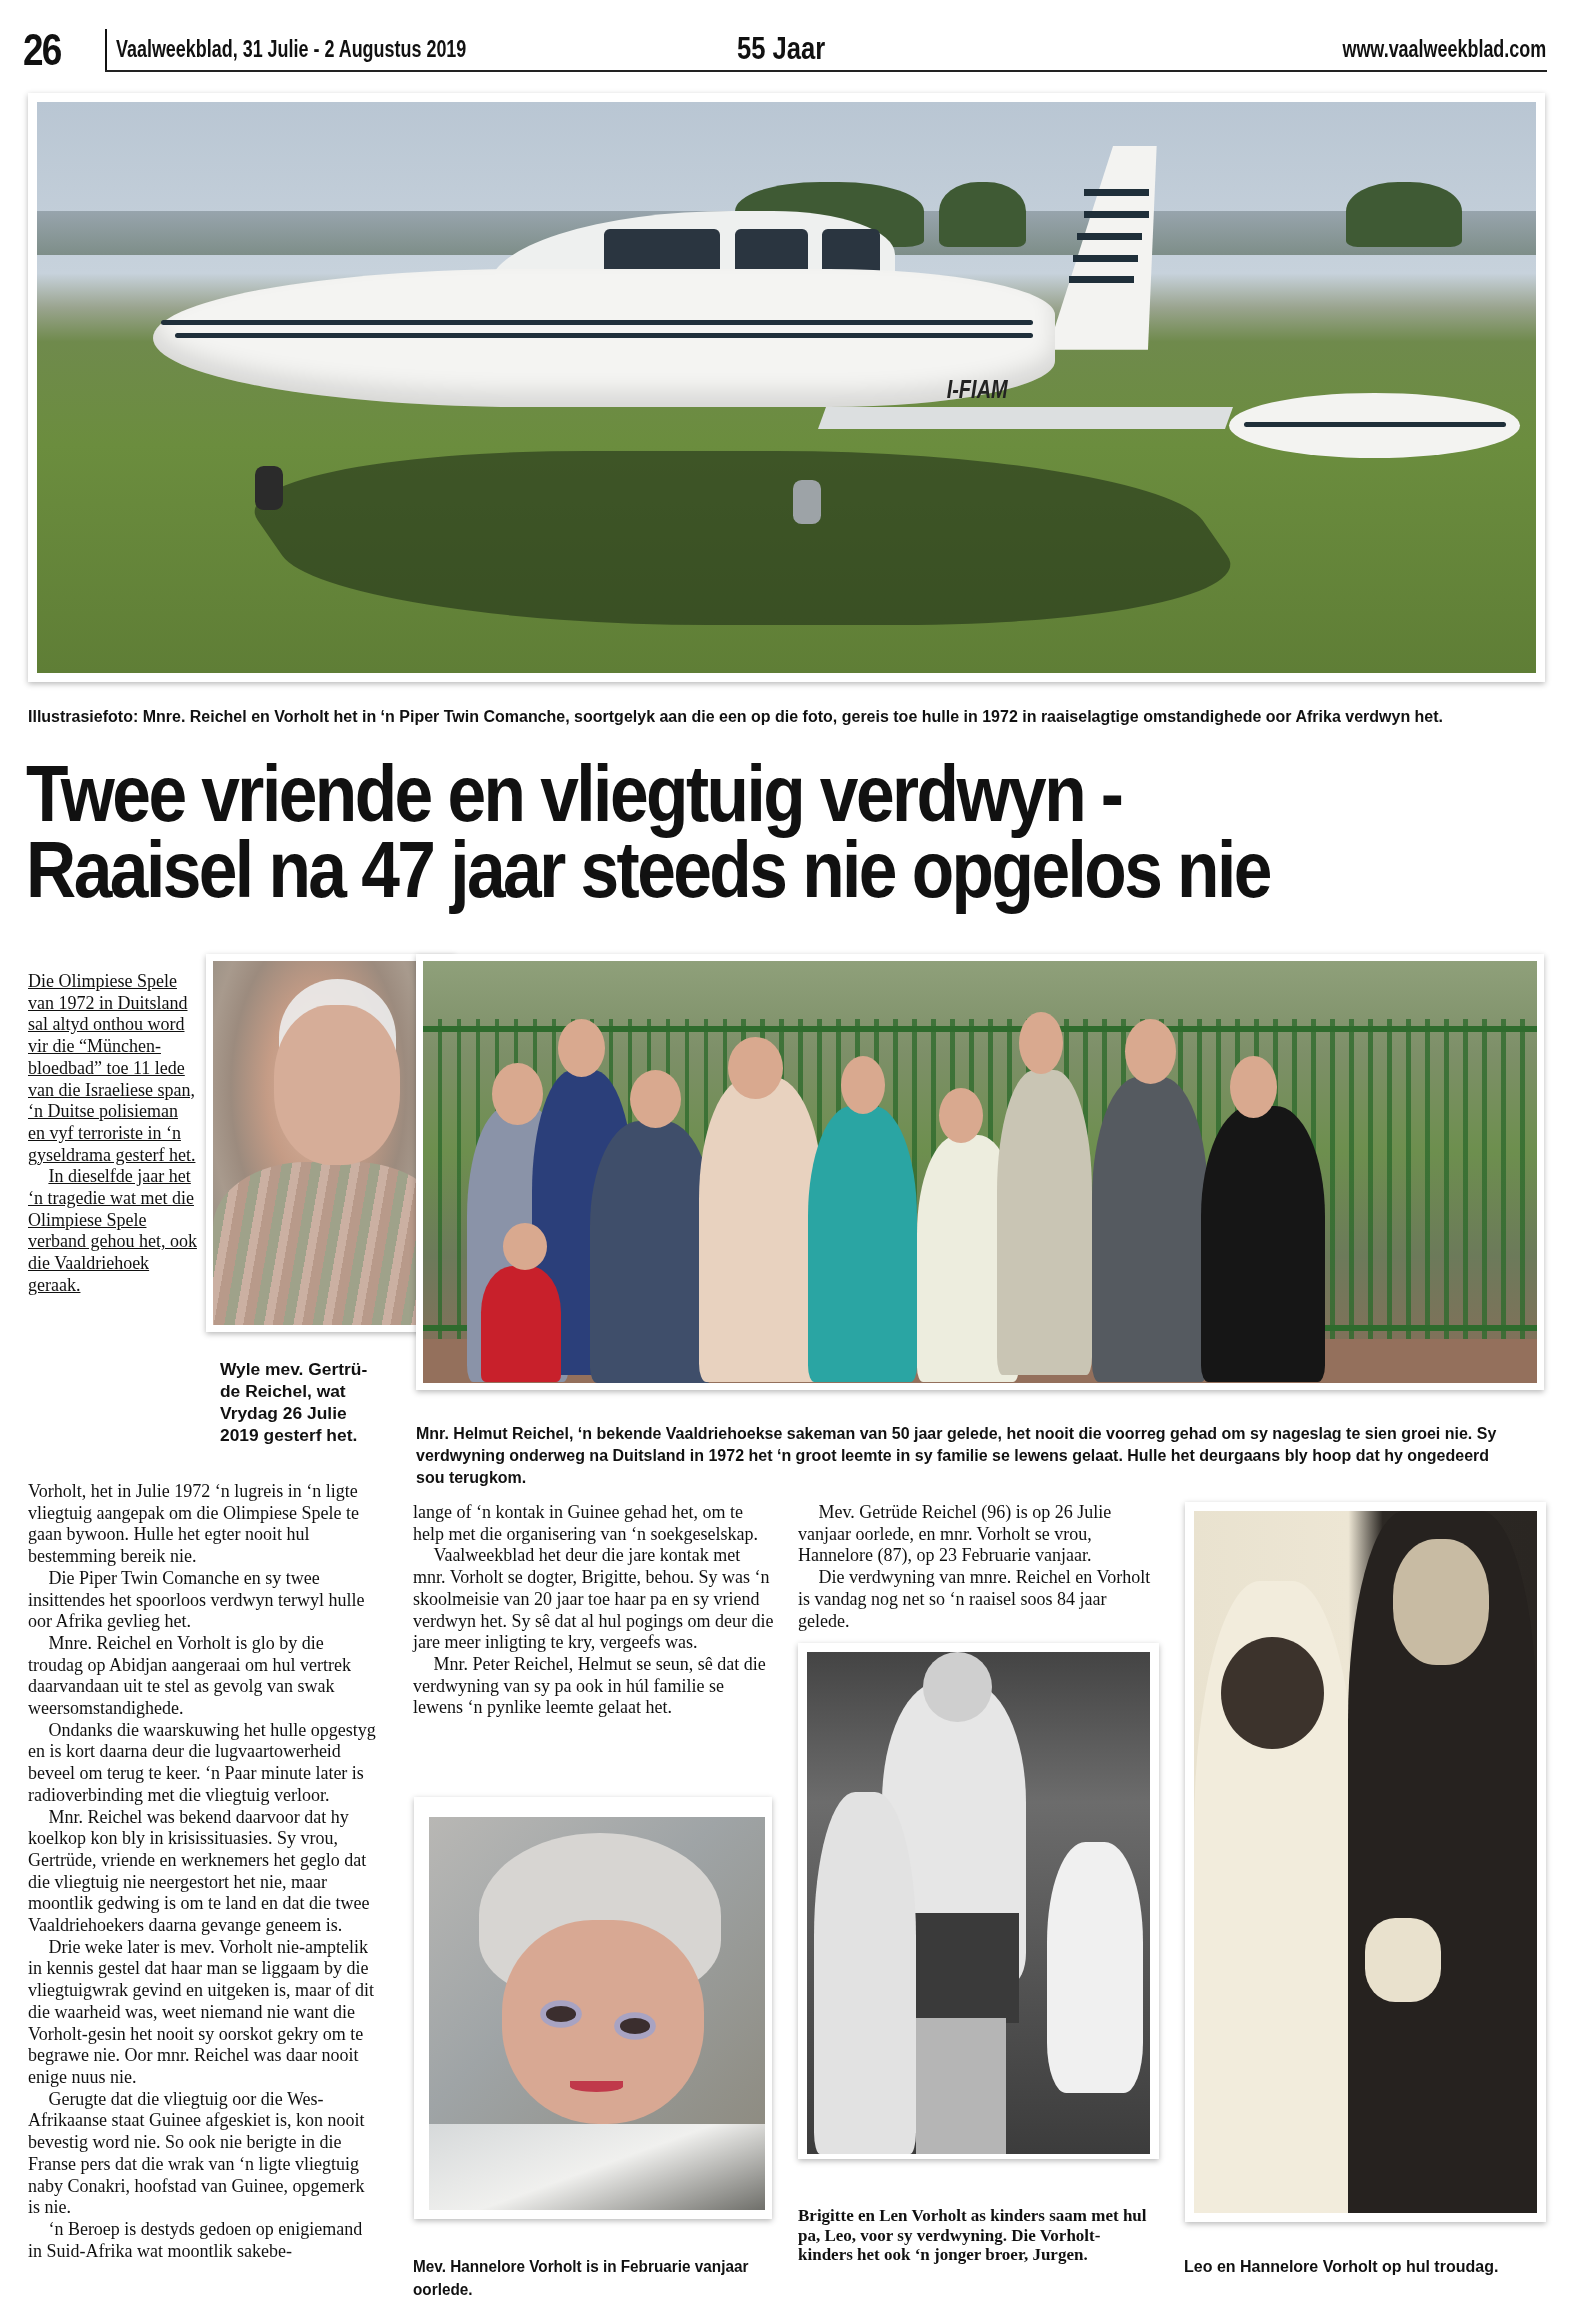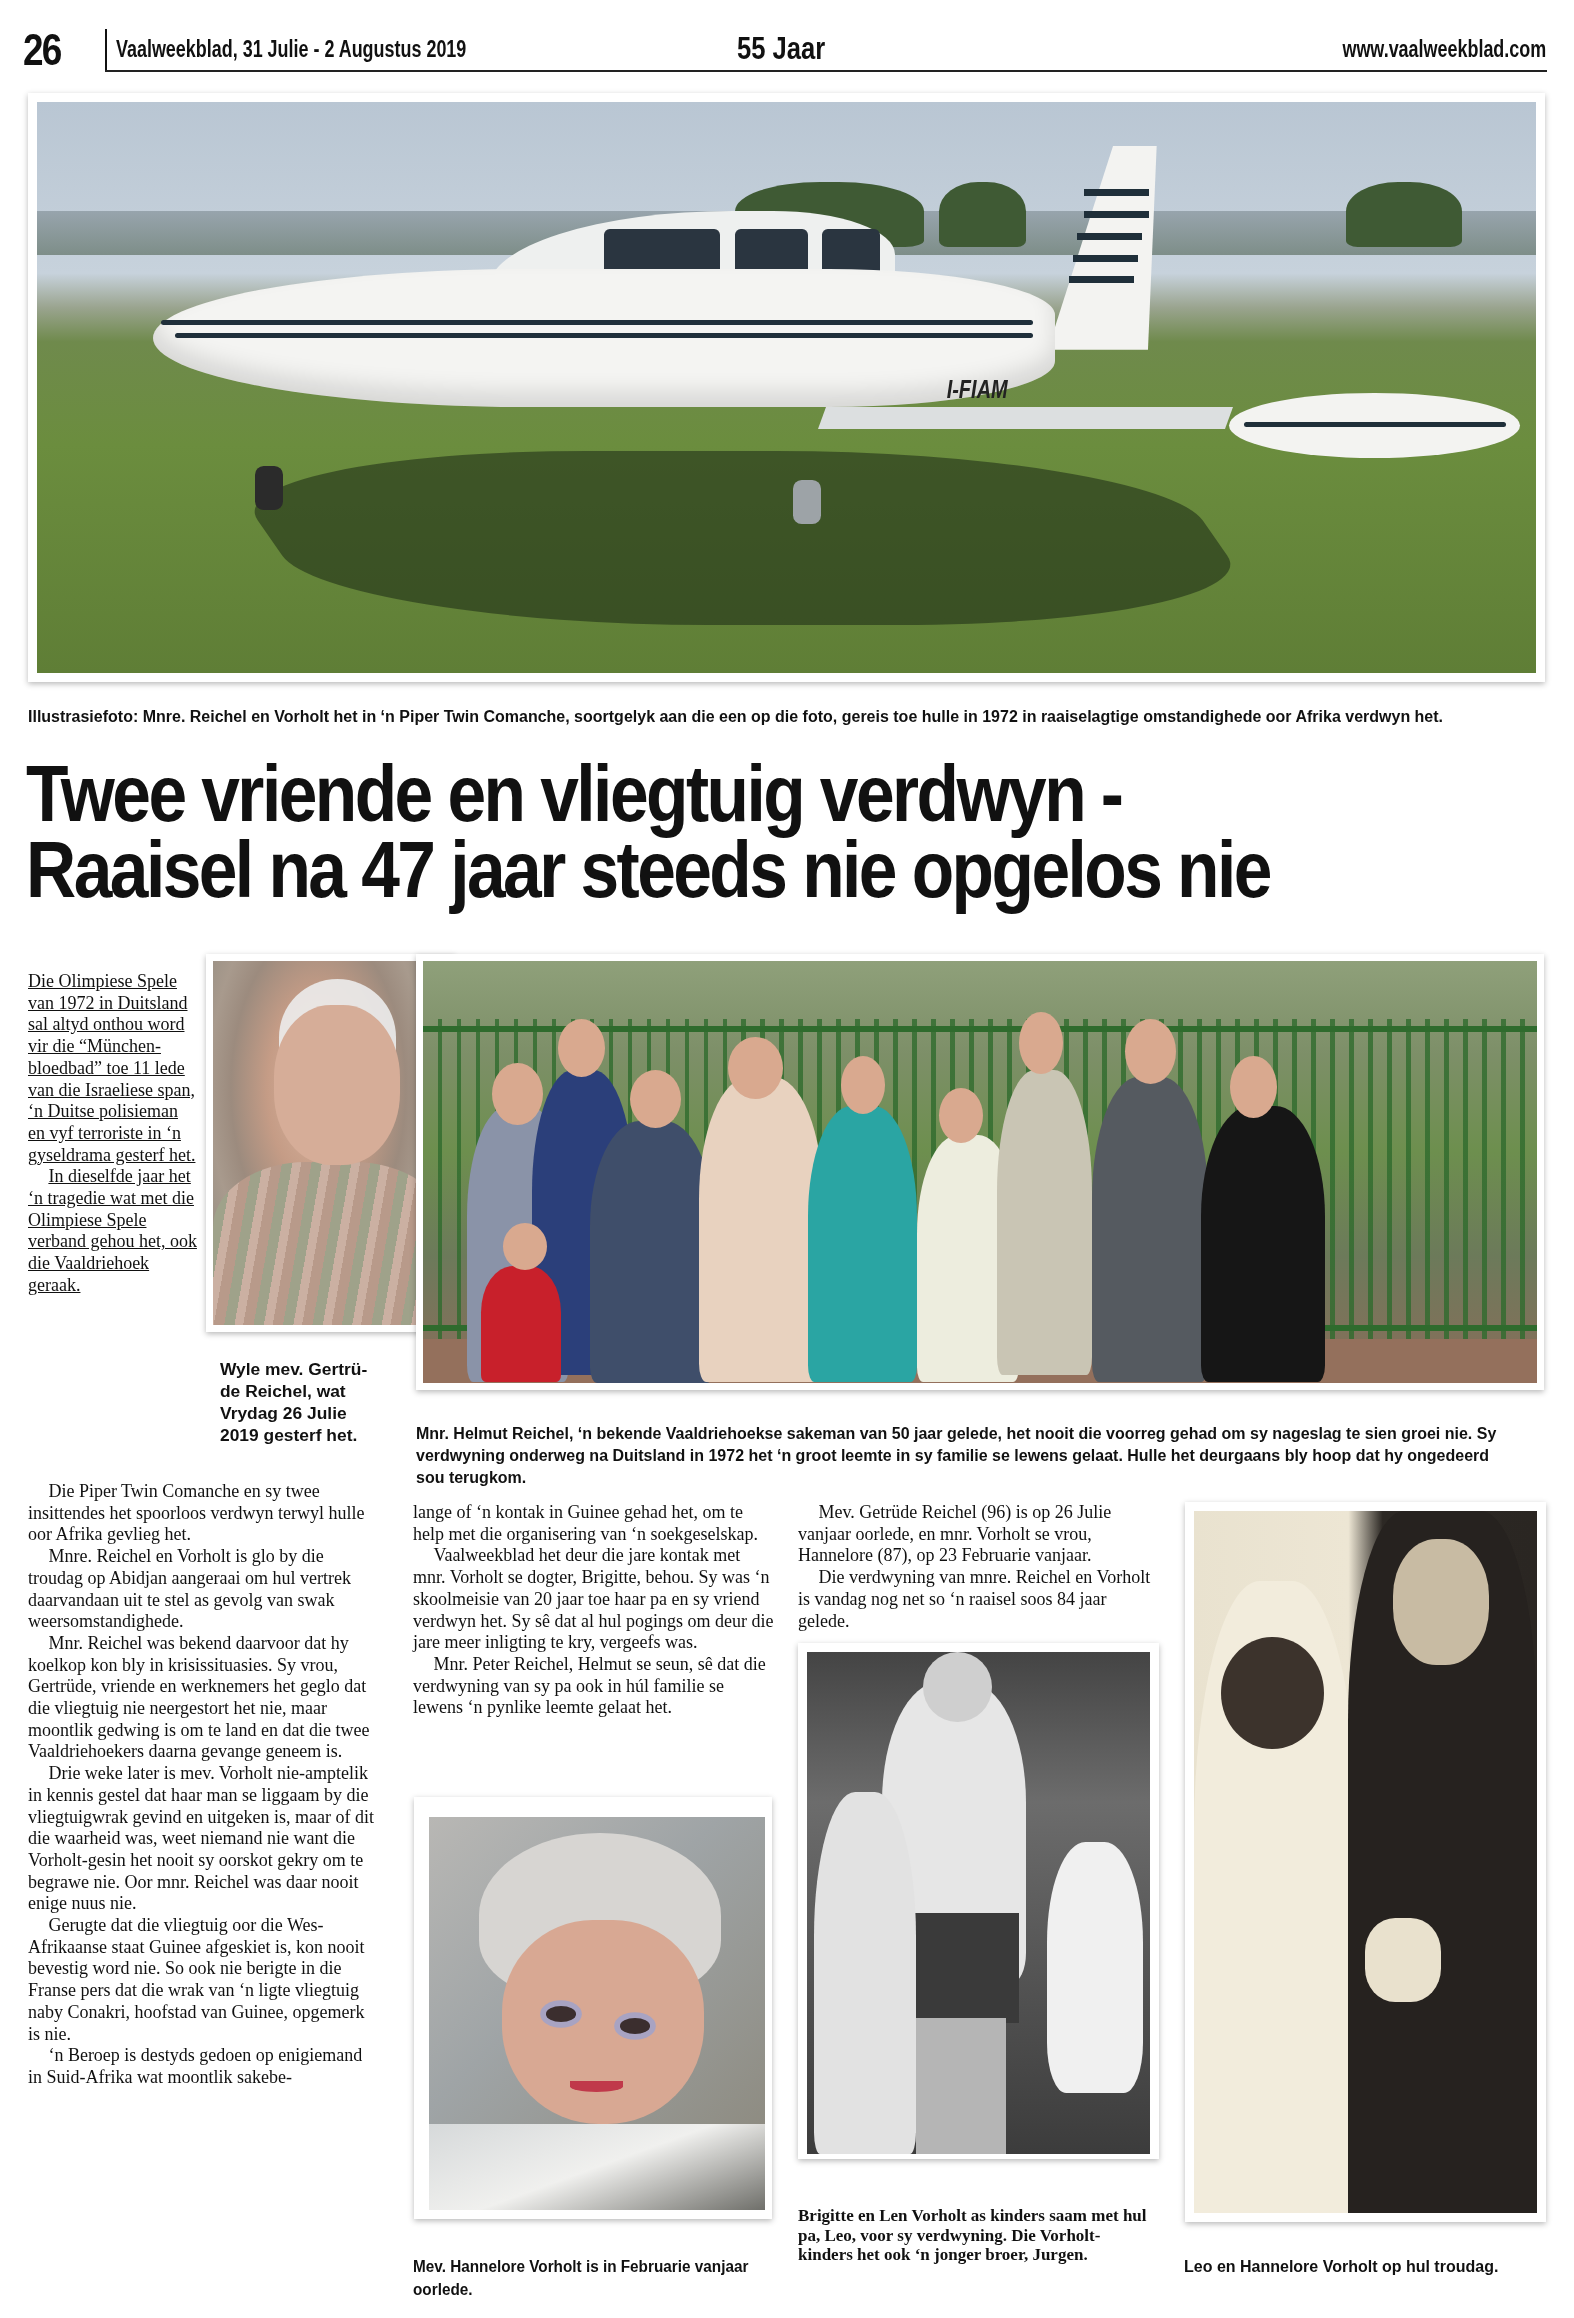--- a/index.html
+++ b/index.html
@@ -163,22 +163,24 @@
     <div class="head" style="left:80px; top:262px; width:44px; height:47px;"></div>
   </div>
 </div>
 <div class="caption" style="left:416px; top:1422px; width:1178px; font-size:17.4px; line-height:22px; transform:scaleX(0.92); transform-origin:left top;">Mnr. Helmut Reichel, ‘n bekende Vaaldriehoekse sakeman van 50 jaar gelede, het nooit die voorreg gehad om sy nageslag te sien groei nie. Sy verdwyning  onderweg na Duitsland in 1972 het ‘n groot leemte in sy familie se lewens gelaat. Hulle het deurgaans bly hoop dat hy ongedeerd sou terugkom.</div>
 
 <div class="body-text" style="left:28px; top:971px; width:169px;text-decoration:underline;">
   <p class="first">Die Olimpiese Spele van 1972 in Duitsland sal altyd onthou word vir die “München-bloedbad” toe 11 lede van die Israeliese span, ‘n Duitse polisieman en vyf terroriste in ‘n gyseldrama gesterf het.</p>
   <p>In dieselfde jaar het ‘n tragedie wat met die Olimpiese Spele verband gehou het, ook die Vaaldriehoek geraak.</p>
 </div>
 <div class="body-text" style="left:28px; top:1481px; width:349px;">
+  <p class="first">Vorholt, het in Julie 1972 ‘n lugreis in ‘n ligte vliegtuig aangepak om die Olimpiese Spele te gaan bywoon. Hulle het egter nooit hul bestemming bereik nie.</p>
   <p>Die Piper Twin Comanche en sy twee insittendes het spoorloos verdwyn terwyl hulle oor Afrika gevlieg het.</p>
   <p>Mnre. Reichel en Vorholt is glo by die troudag op Abidjan aangeraai om hul vertrek daarvandaan uit te stel as gevolg van swak weersomstandighede.</p>
+  <p>Ondanks die waarskuwing het hulle opgestyg en is kort daarna deur die lugvaartowerheid beveel om terug te keer. ‘n Paar minute later is radioverbinding met die vliegtuig verloor.</p>
   <p>Mnr. Reichel was bekend daarvoor dat hy koelkop kon bly in krisissituasies. Sy vrou, Gertrüde, vriende en werknemers het geglo dat die vliegtuig nie neergestort het nie, maar moontlik gedwing is om te land en dat die twee Vaaldriehoekers daarna gevange geneem is.</p>
   <p>Drie weke later is mev. Vorholt nie-amptelik in kennis gestel dat haar man se liggaam by die vliegtuigwrak gevind en uitgeken is, maar of dit die waarheid was, weet niemand nie want die Vorholt-gesin het nooit sy oorskot gekry om te begrawe nie. Oor mnr. Reichel was daar nooit enige nuus nie.</p>
   <p>Gerugte dat die vliegtuig oor die Wes-Afrikaanse staat Guinee afgeskiet is, kon nooit bevestig word nie. So ook nie berigte in die Franse pers dat die wrak van ‘n ligte vliegtuig naby Conakri, hoofstad van Guinee, opgemerk is nie.</p>
   <p>‘n Beroep is destyds gedoen op enigiemand in Suid-Afrika wat moontlik sakebe-</p>
 </div>
 
 <div class="body-text" style="left:413px; top:1502px; width:364px;">
   <p class="first">lange of ‘n kontak in Guinee gehad het, om te help met die organisering van ‘n soekgeselskap.</p>
   <p>Vaalweekblad het deur die jare kontak met mnr. Vorholt se dogter, Brigitte, behou. Sy was ‘n skoolmeisie van 20 jaar toe haar pa en sy vriend verdwyn het. Sy sê dat al hul pogings om deur die jare meer inligting te kry, vergeefs was.</p>
   <p>Mnr. Peter Reichel, Helmut se seun, sê dat die verdwyning van sy pa ook in húl familie se lewens ‘n pynlike leemte gelaat het.</p>

